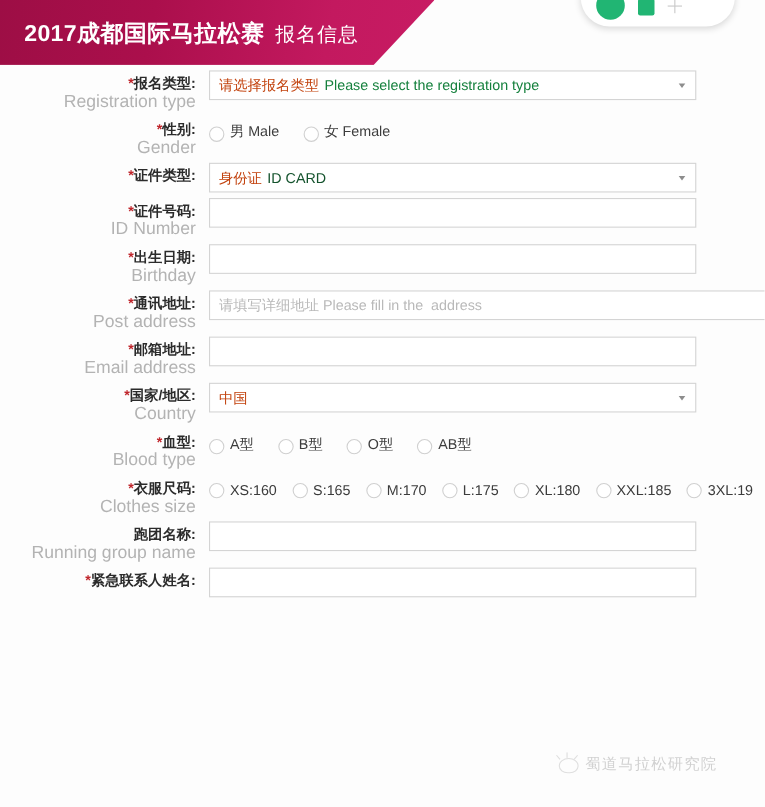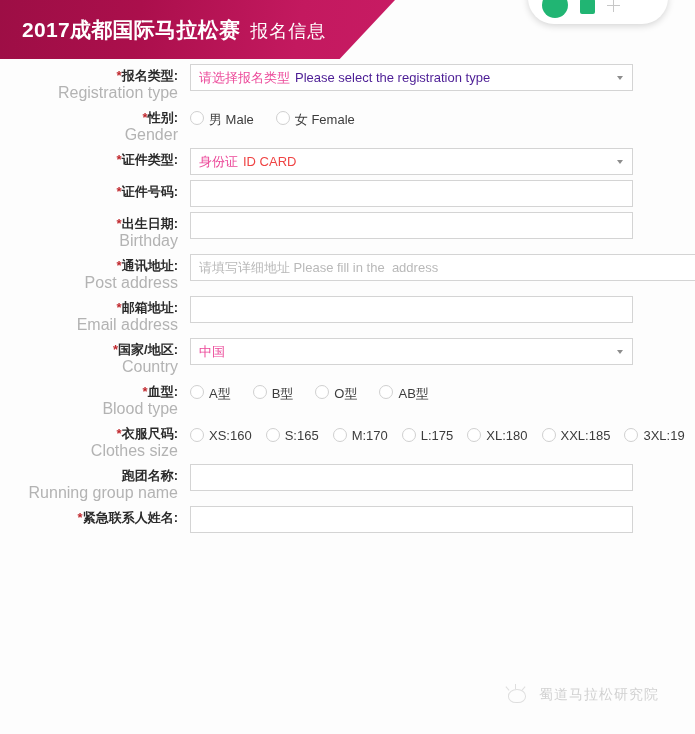--- a/index.html
+++ b/index.html
@@ -164,34 +164,34 @@
   }
   .sel .caret {
     position: absolute;
     right: 9px;
     top: 11px;
     width: 0; height: 0;
     border-left: 3.5px solid transparent;
     border-right: 3.5px solid transparent;
     border-top: 4px solid #8d8d8d;
   }
-  .sel-txt-cn { color: #ec4899; }
+  .sel-txt-cn { color: #c2410c; }
   .txt::placeholder { color: #b9b9b9; }
 
   
   .radio-group {
     display: flex;
     align-items: center;
     height: 27px;
     gap: 0;
     white-space: nowrap;
   }
   .radio-opt {
     display: flex;
-    align-items: flex-start;
+    align-items: flex-end;
     margin-right: 22px;
     white-space: nowrap;
   }
   .radio-opt.tight { margin-right: 14px; }
   .radio-dot {
     width: 12px;
     height: 12px;
     border-radius: 50%;
     border: 1px solid #d0d0d0;
     background: #fff;
@@ -203,21 +203,21 @@
     color: #3c3c3c;
   }
 
   
   .watermark {
     position: absolute;
     left: 505px;
     top: 686px;
     display: flex;
     align-items: flex-end;
-    gap: 12px;
+    gap: 5px;
     opacity: .30;
     z-index: 20;
     pointer-events: none;
   }
   .wm-icon {
     width: 22px; height: 18px;
     position: relative;
   }
   .wm-icon .blob {
     position: absolute;
@@ -258,21 +258,21 @@
   </div>
 </div>
 
 <div class="form" id="form-root">
     <div class="row">
       <div class="label-cell">
         <div class="label-cn"><span class="star">*</span>报名类型:</div>
         <div class="label-en">Registration type</div>
       </div>
       <div class="field-cell">
-        <div class="sel"><span class="sel-txt-cn">请选择报名类型</span><span style="margin-left: 5px; color: #4c1d95;">Please select the registration type</span><span class="caret"></span></div>
+        <div class="sel"><span class="sel-txt-cn">请选择报名类型</span><span style="margin-left: 5px; color: #15803d;">Please select the registration type</span><span class="caret"></span></div>
       </div>
     </div>
     <div class="row">
       <div class="label-cell">
         <div class="label-cn"><span class="star">*</span>性别:</div>
         <div class="label-en">Gender</div>
       </div>
       <div class="field-cell">
         <div class="radio-group">
           <div class="radio-opt">
@@ -284,26 +284,27 @@
             <span class="radio-label">女 Female</span>
           </div>
         </div>
       </div>
     </div>
     <div class="row">
       <div class="label-cell">
         <div class="label-cn"><span class="star">*</span>证件类型:</div>
       </div>
       <div class="field-cell">
-        <div class="sel"><span class="sel-txt-cn">身份证</span><span style="margin-left: 5px; color: #ef4444;">ID CARD</span><span class="caret"></span></div>
+        <div class="sel"><span class="sel-txt-cn">身份证</span><span style="margin-left: 5px; color: #14532d;">ID CARD</span><span class="caret"></span></div>
       </div>
     </div>
     <div class="row">
       <div class="label-cell">
         <div class="label-cn"><span class="star">*</span>证件号码:</div>
+        <div class="label-en">ID Number</div>
       </div>
       <div class="field-cell">
         <input type="text" class="txt" style="">
       </div>
     </div>
     <div class="row">
       <div class="label-cell">
         <div class="label-cn"><span class="star">*</span>出生日期:</div>
         <div class="label-en">Birthday</div>
       </div>

